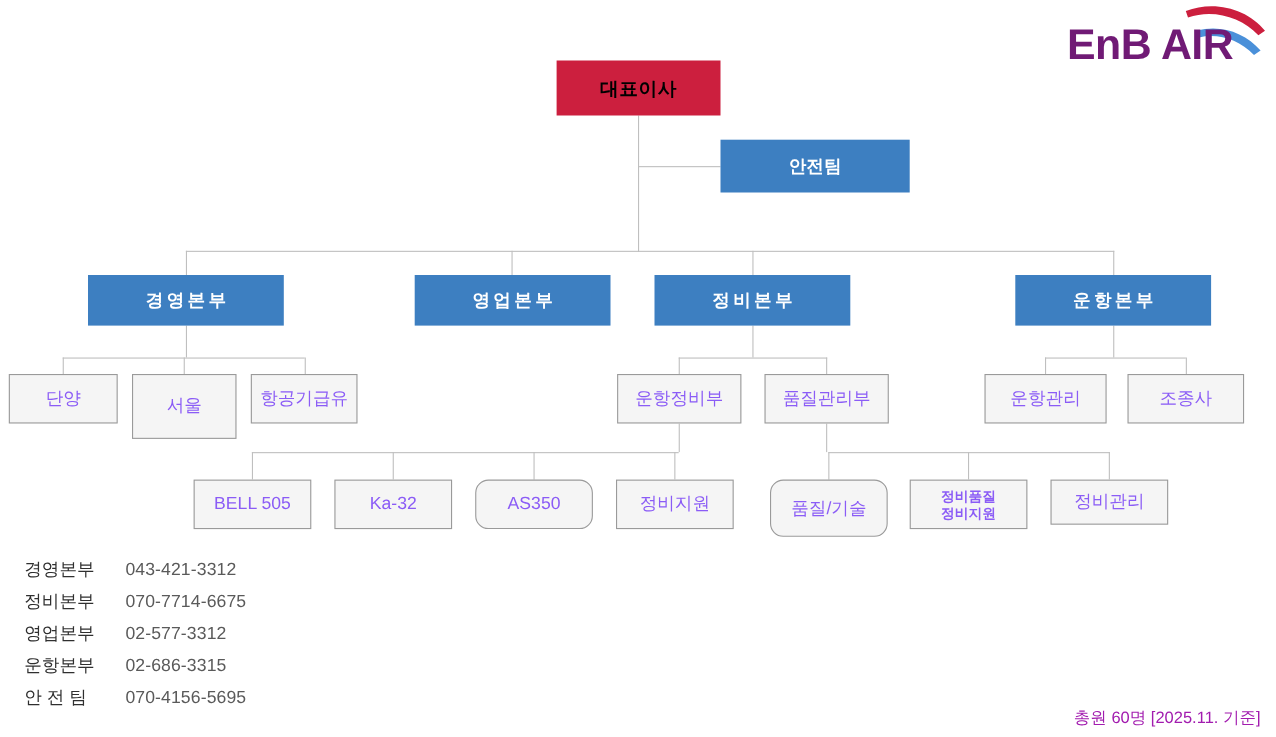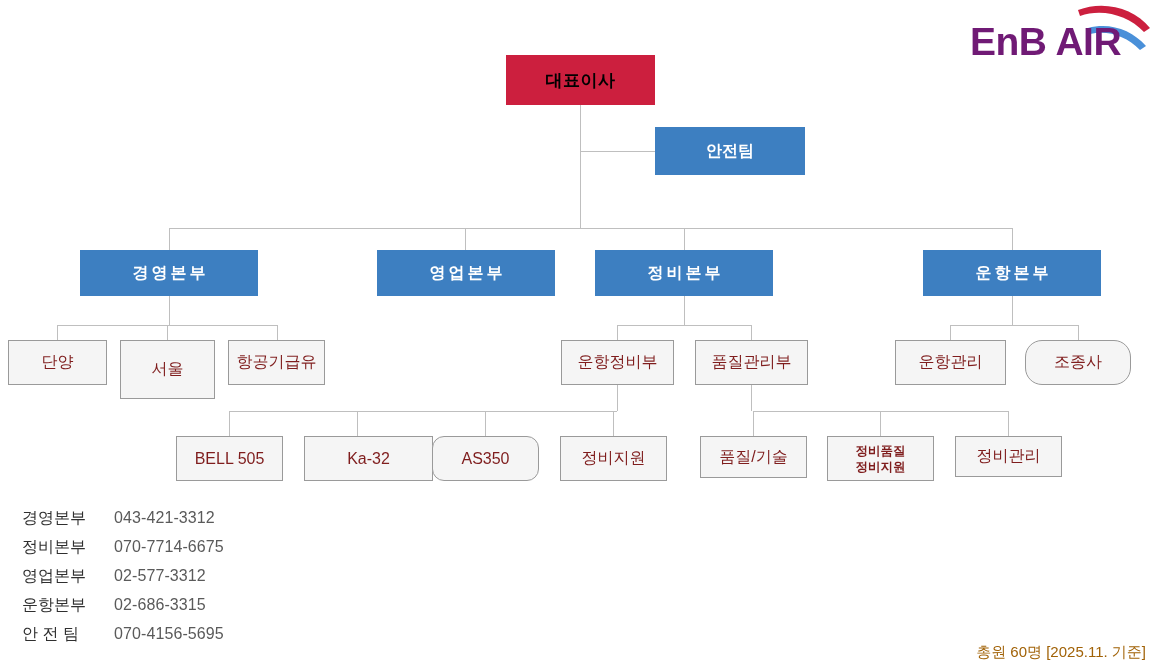--- a/index.html
+++ b/index.html
@@ -74,21 +74,21 @@
   .node-blue {
     background: #3d7fc1;
     color: #ffffff;
     font-size: 16px;
     font-weight: bold;
   }
   .node-blue.spaced { letter-spacing: 3px; text-indent: 3px; }
   .node-plain {
     background: #f5f5f5;
     border: 1px solid #9a9a9a;
-    color: #7f1d1d;
+    color: #8b5cf6;
     font-size: 16px;
     font-weight: 500;
   }
   .node-plain.two-line {
     font-size: 12.5px;
     line-height: 1.28;
     font-weight: 600;
   }
 
   
@@ -114,21 +114,21 @@
     color: #5a5a5a;
     letter-spacing: 0.1px;
   }
 
   
   .footer-note {
     position: absolute;
     right: 14px;
     bottom: 8px;
     font-size: 15px;
-    color: #a16207;
+    color: #a21caf;
     white-space: nowrap;
   }
 </style>
 </head>
 <body>
 
 <div id="canvas">
 
   <div class="logo">
     <svg class="logo-swoosh" viewBox="0 0 96 62">
@@ -173,43 +173,43 @@
   <div class="line vline" style="left:613px; top:411px; height:25px;"></div>
 
   <div class="line vline" style="left:751px; top:385px; height:26px;"></div>
   <div class="line hline" style="left:753px; top:411px; width:256px;"></div>
   <div class="line vline" style="left:753px; top:411px; height:25px;"></div>
   <div class="line vline" style="left:880px; top:411px; height:25px;"></div>
   <div class="line vline" style="left:1008px; top:411px; height:25px;"></div>
 
   <div class="node node-red" style="left:506px; top:55px; width:149px; height:50px;">대표이사</div>
 
-  <div class="node node-blue" style="left:655px; top:127px; width:150px; height:48px;">안전팀</div>
+  <div class="node node-blue" style="left:655px; top:127px; width:172px; height:48px;">안전팀</div>
 
   <div class="node node-blue spaced" style="left:80px; top:250px; width:178px; height:46px;">경영본부</div>
   <div class="node node-blue spaced" style="left:377px; top:250px; width:178px; height:46px;">영업본부</div>
   <div class="node node-blue spaced" style="left:595px; top:250px; width:178px; height:46px;">정비본부</div>
   <div class="node node-blue spaced" style="left:923px; top:250px; width:178px; height:46px;">운항본부</div>
 
   <div class="node node-plain" style="left:8px; top:340px; width:99px; height:45px;">단양</div>
   <div class="node node-plain" style="left:120px; top:340px; width:95px; height:59px;">서울</div>
   <div class="node node-plain" style="left:228px; top:340px; width:97px; height:45px;text-align:center;">항공기급유</div>
 
   <div class="node node-plain" style="left:561px; top:340px; width:113px; height:45px;">운항정비부</div>
   <div class="node node-plain" style="left:695px; top:340px; width:113px; height:45px;">품질관리부</div>
 
   <div class="node node-plain" style="left:895px; top:340px; width:111px; height:45px;">운항관리</div>
-  <div class="node node-plain" style="left:1025px; top:340px; width:106px; height:45px;border-radius:17px;">조종사</div>
+  <div class="node node-plain" style="left:1025px; top:340px; width:106px; height:45px;">조종사</div>
 
   <div class="node node-plain" style="left:176px; top:436px; width:107px; height:45px;">BELL 505</div>
-  <div class="node node-plain" style="left:304px; top:436px; width:129px; height:45px;">Ka-32</div>
+  <div class="node node-plain" style="left:304px; top:436px; width:107px; height:45px;">Ka-32</div>
   <div class="node node-plain" style="left:432px; top:436px; width:107px; height:45px;border-radius:12px;">AS350</div>
   <div class="node node-plain" style="left:560px; top:436px; width:107px; height:45px;">정비지원</div>
 
-  <div class="node node-plain" style="left:700px; top:436px; width:107px; height:42px;">품질/기술</div>
+  <div class="node node-plain" style="left:700px; top:436px; width:107px; height:52px;border-radius:12px;">품질/기술</div>
   <div class="node node-plain two-line" style="left:827px; top:436px; width:107px; height:45px; flex-direction:column;">
     <span>정비품질</span>
     <span>정비지원</span>
   </div>
   <div class="node node-plain" style="left:955px; top:436px; width:107px; height:41px;">정비관리</div>
 
   <div class="contacts">
     <div class="contact-row">
       <span class="contact-dept">경영본부</span>
       <span class="contact-phone">043-421-3312</span>

